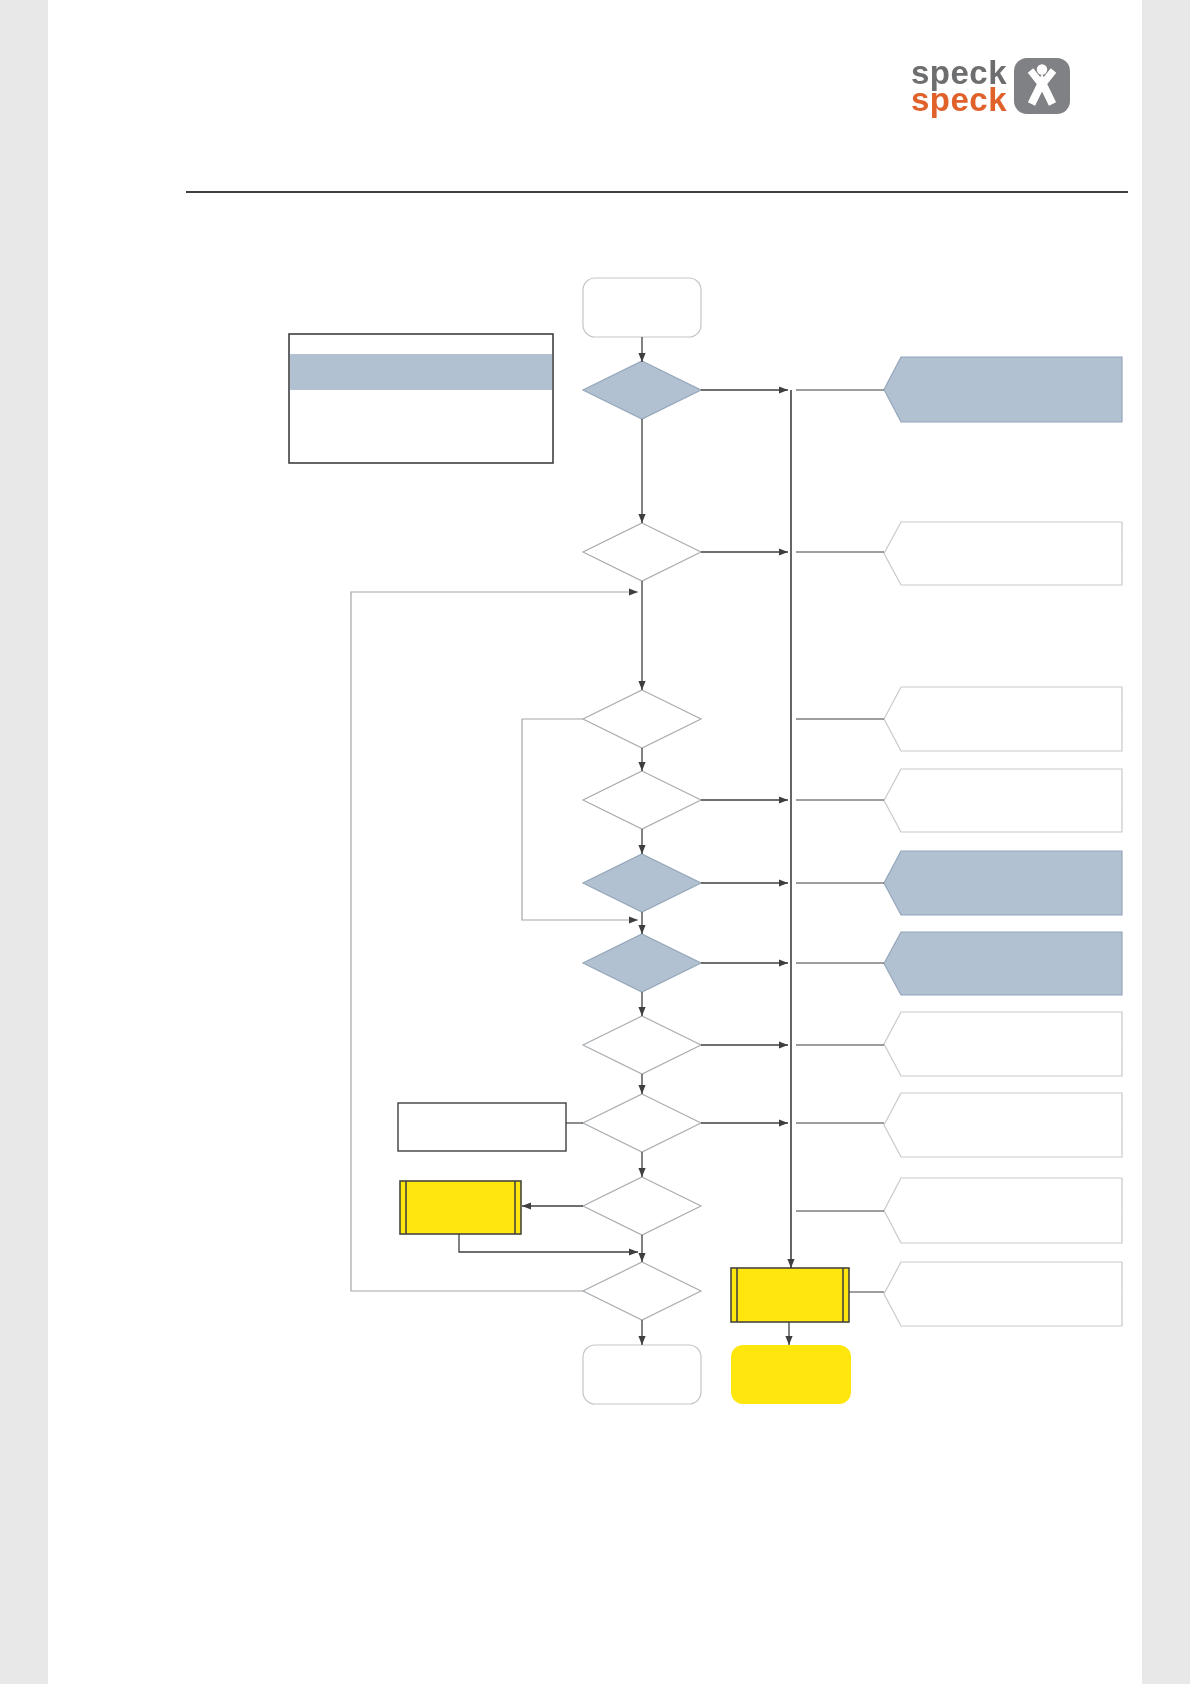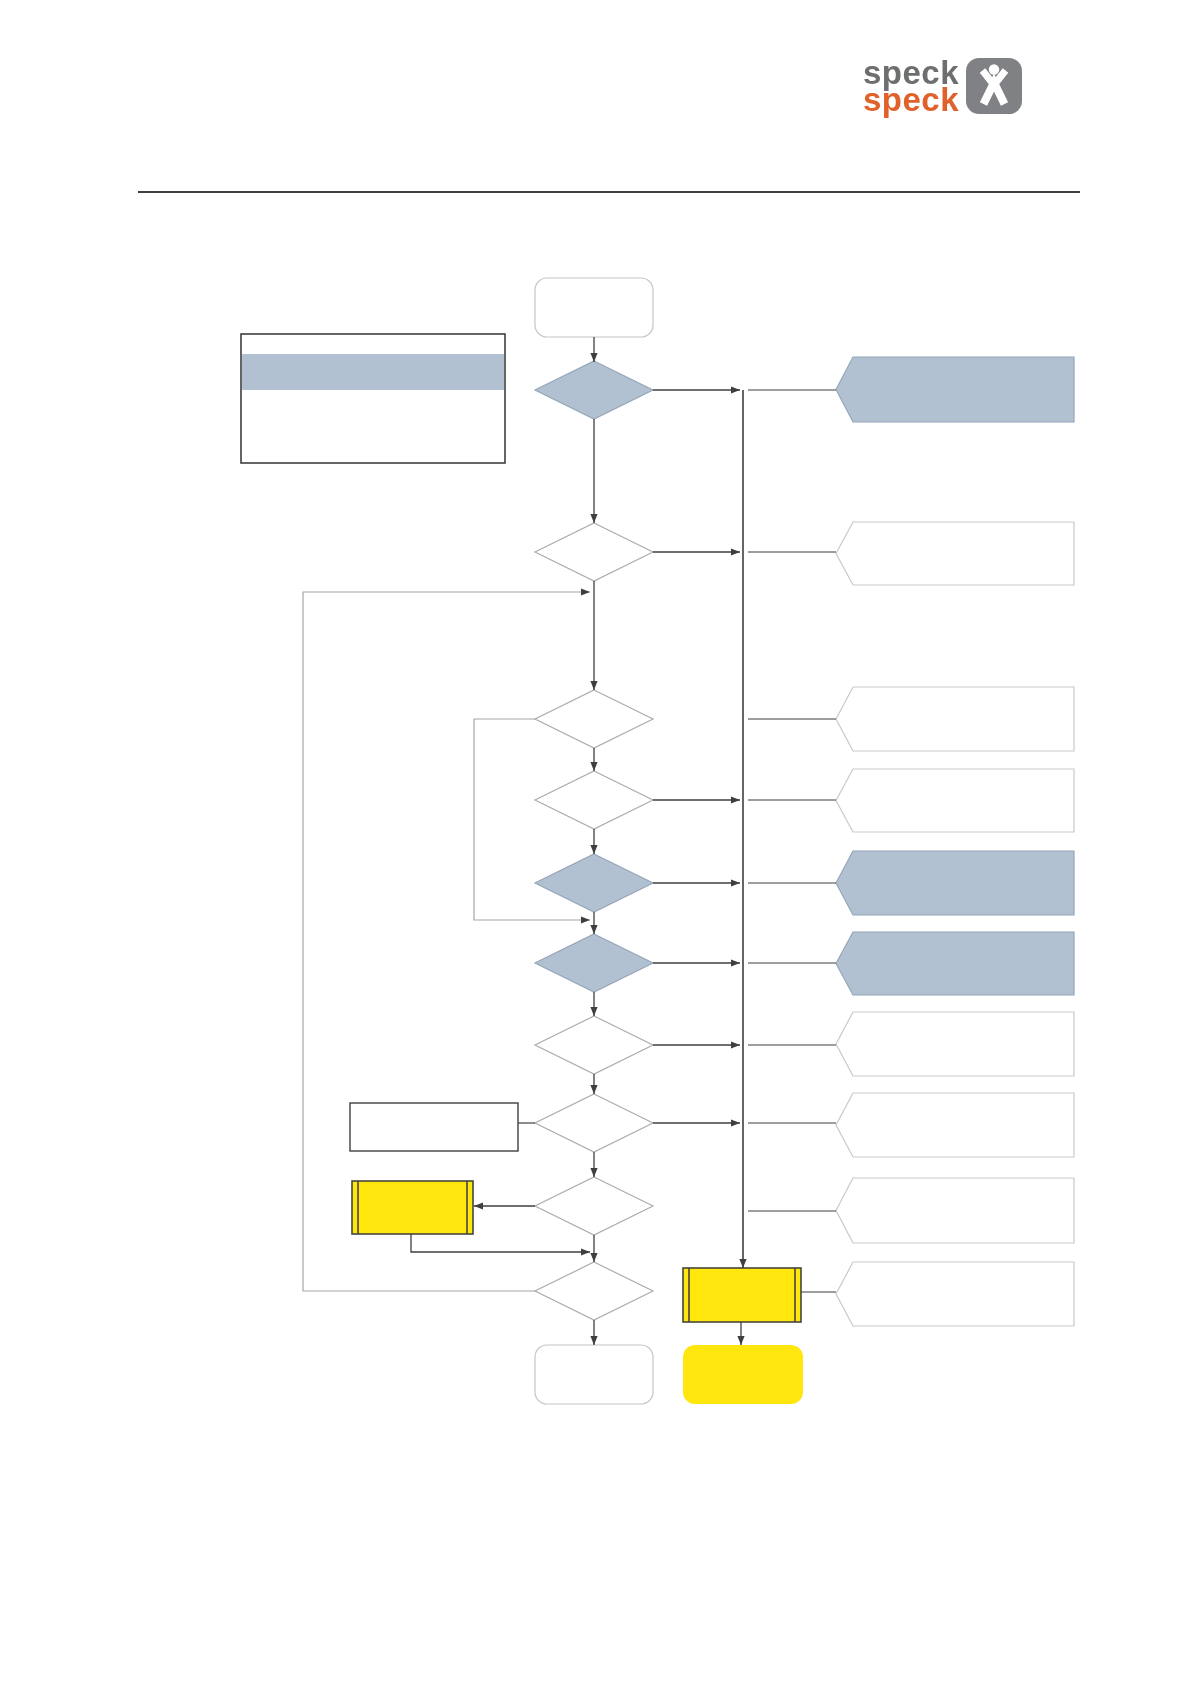--- a/index.html
+++ b/index.html
@@ -1,16 +1,16 @@
 <!DOCTYPE html>
 <html><head>
 <meta charset="utf-8">
 <style>
   html,body{margin:0;padding:0;background:#e8e8e8;font-family:"Liberation Sans",sans-serif;}
-  .page{position:relative;width:1190px;height:1684px;background:#ffffff;margin:0 auto;overflow:hidden;}
+  .page{position:relative;width:1094px;height:1684px;background:#ffffff;margin:0 auto;overflow:hidden;}
   .logo{position:absolute;top:58px;left:720px;width:302px;display:flex;align-items:center;justify-content:flex-end;}
   .logo-words{text-align:right;margin-right:7px;}
   .logo-word{font-weight:700;letter-spacing:.5px;line-height:27px;font-size:33px;}
   .rule{position:absolute;}
   svg.flow{position:absolute;left:0;top:0;width:1190px;height:1684px;}
 </style>
 </head>
 <body>
 
 <div class="page">

